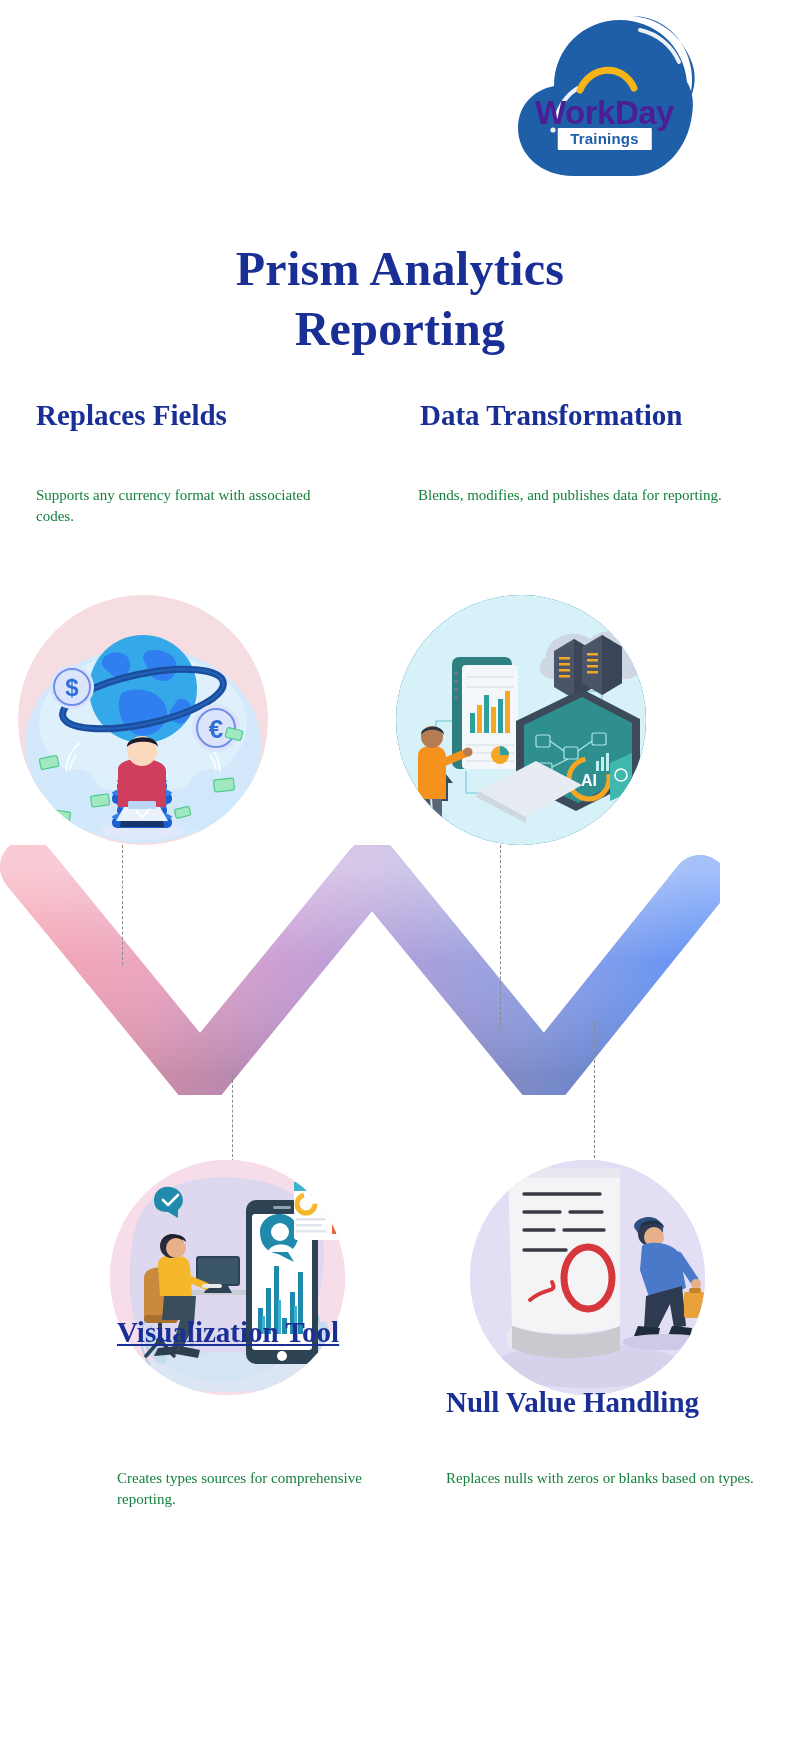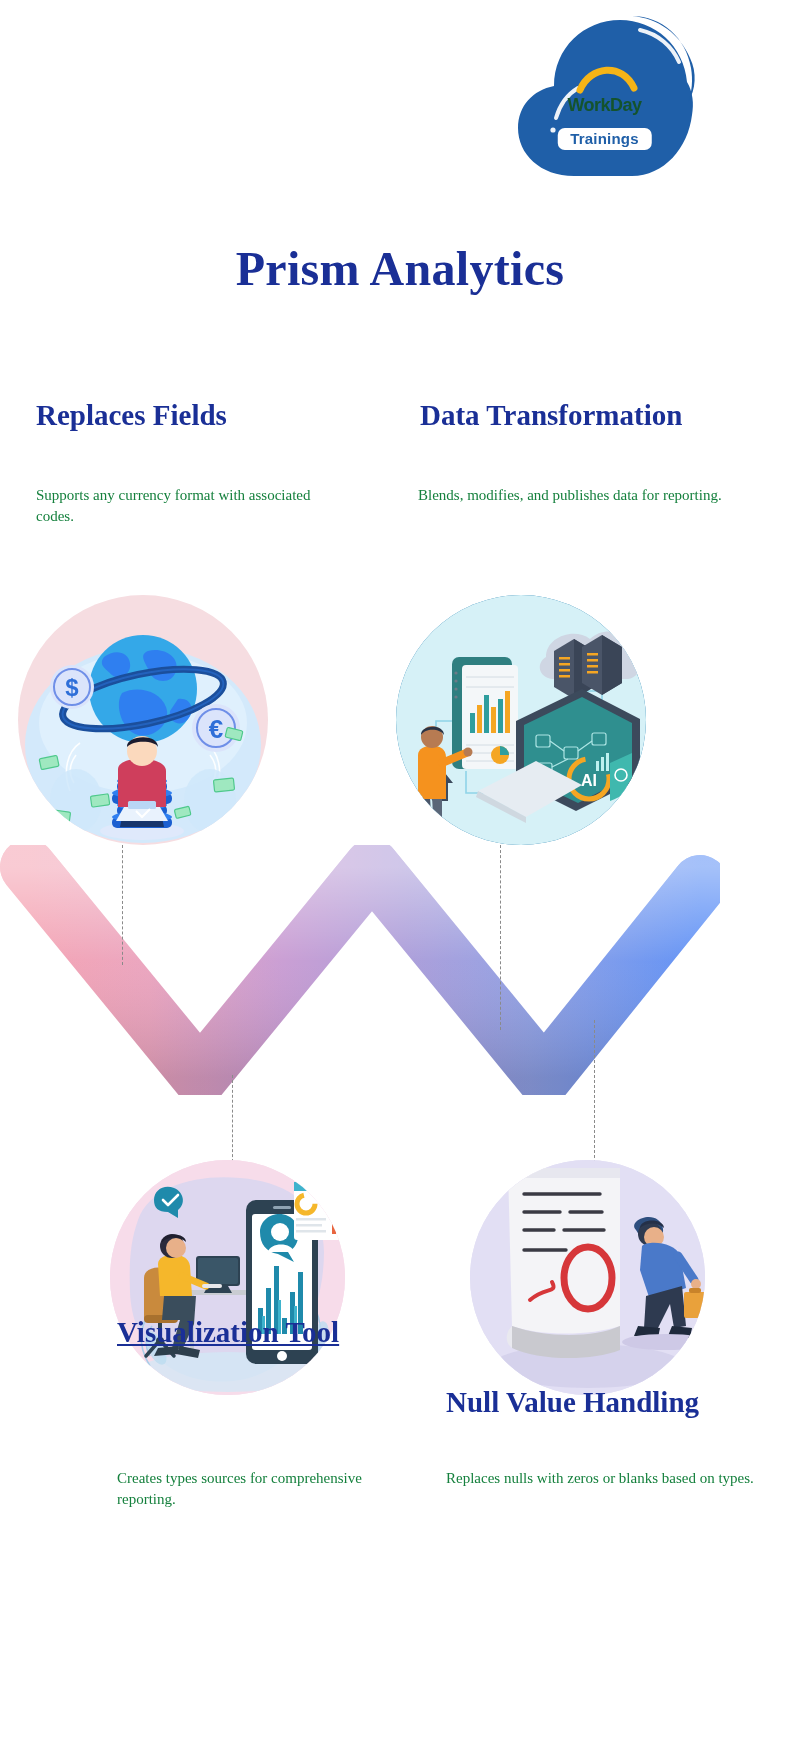--- a/index.html
+++ b/index.html
@@ -27,32 +27,32 @@
     position: absolute;
     inset: 0;
   }
   .logo-text {
     position: absolute;
     left: 0; right: 0;
     top: 88px;
     text-align: center;
     font-family: "Liberation Sans", sans-serif;
     font-weight: bold;
-    font-size: 18px;
-    color: #14532d;
+    font-size: 33px;
+    color: #4c1d95;
     letter-spacing: -0.5px;
     line-height: 1;
   }
   .logo-badge {
     position: absolute;
     left: 50%;
     transform: translateX(-50%);
     top: 120px;
     background: #ffffff;
-    border-radius: 7px;
+    border-radius: 1px;
     padding: 2px 13px 3px 13px;
     font-family: "Liberation Sans", sans-serif;
     font-weight: bold;
     font-size: 15px;
     color: #1f5fa8;
     letter-spacing: 0.2px;
     white-space: nowrap;
   }
 
   
@@ -142,20 +142,21 @@
     <path d="M44 110 C48 96 56 86 66 80" stroke="#ffffff" stroke-width="4" stroke-linecap="round" fill="none" opacity="0.92"></path>
     <circle cx="41" cy="122" r="2.6" fill="#ffffff" opacity="0.92"></circle>
     <path d="M68 82 C78 58 110 54 122 80" stroke="#f5b417" stroke-width="7" stroke-linecap="round" fill="none"></path>
   </svg>
   <div class="logo-text">WorkDay</div>
   <div class="logo-badge">Trainings</div>
 </div>
 
 <h1 class="main-title">
   <span>Prism Analytics</span>
+  <span class="l2">Reporting</span>
 </h1>
 
 <div class="feat-head" id="head-currency">Replaces Fields</div>
 <div class="feat-body" id="body-currency">Supports any currency format with associated codes.</div>
 <div class="feat-head" id="head-transform">Data Transformation</div>
 <div class="feat-body" id="body-transform">Blends, modifies, and publishes data for reporting.</div>
 
 <div class="illus" id="illus-currency">
   <svg viewBox="0 0 250 250" width="250" height="250">
     <ellipse cx="125" cy="150" rx="118" ry="98" fill="#d3e9fb"></ellipse>

